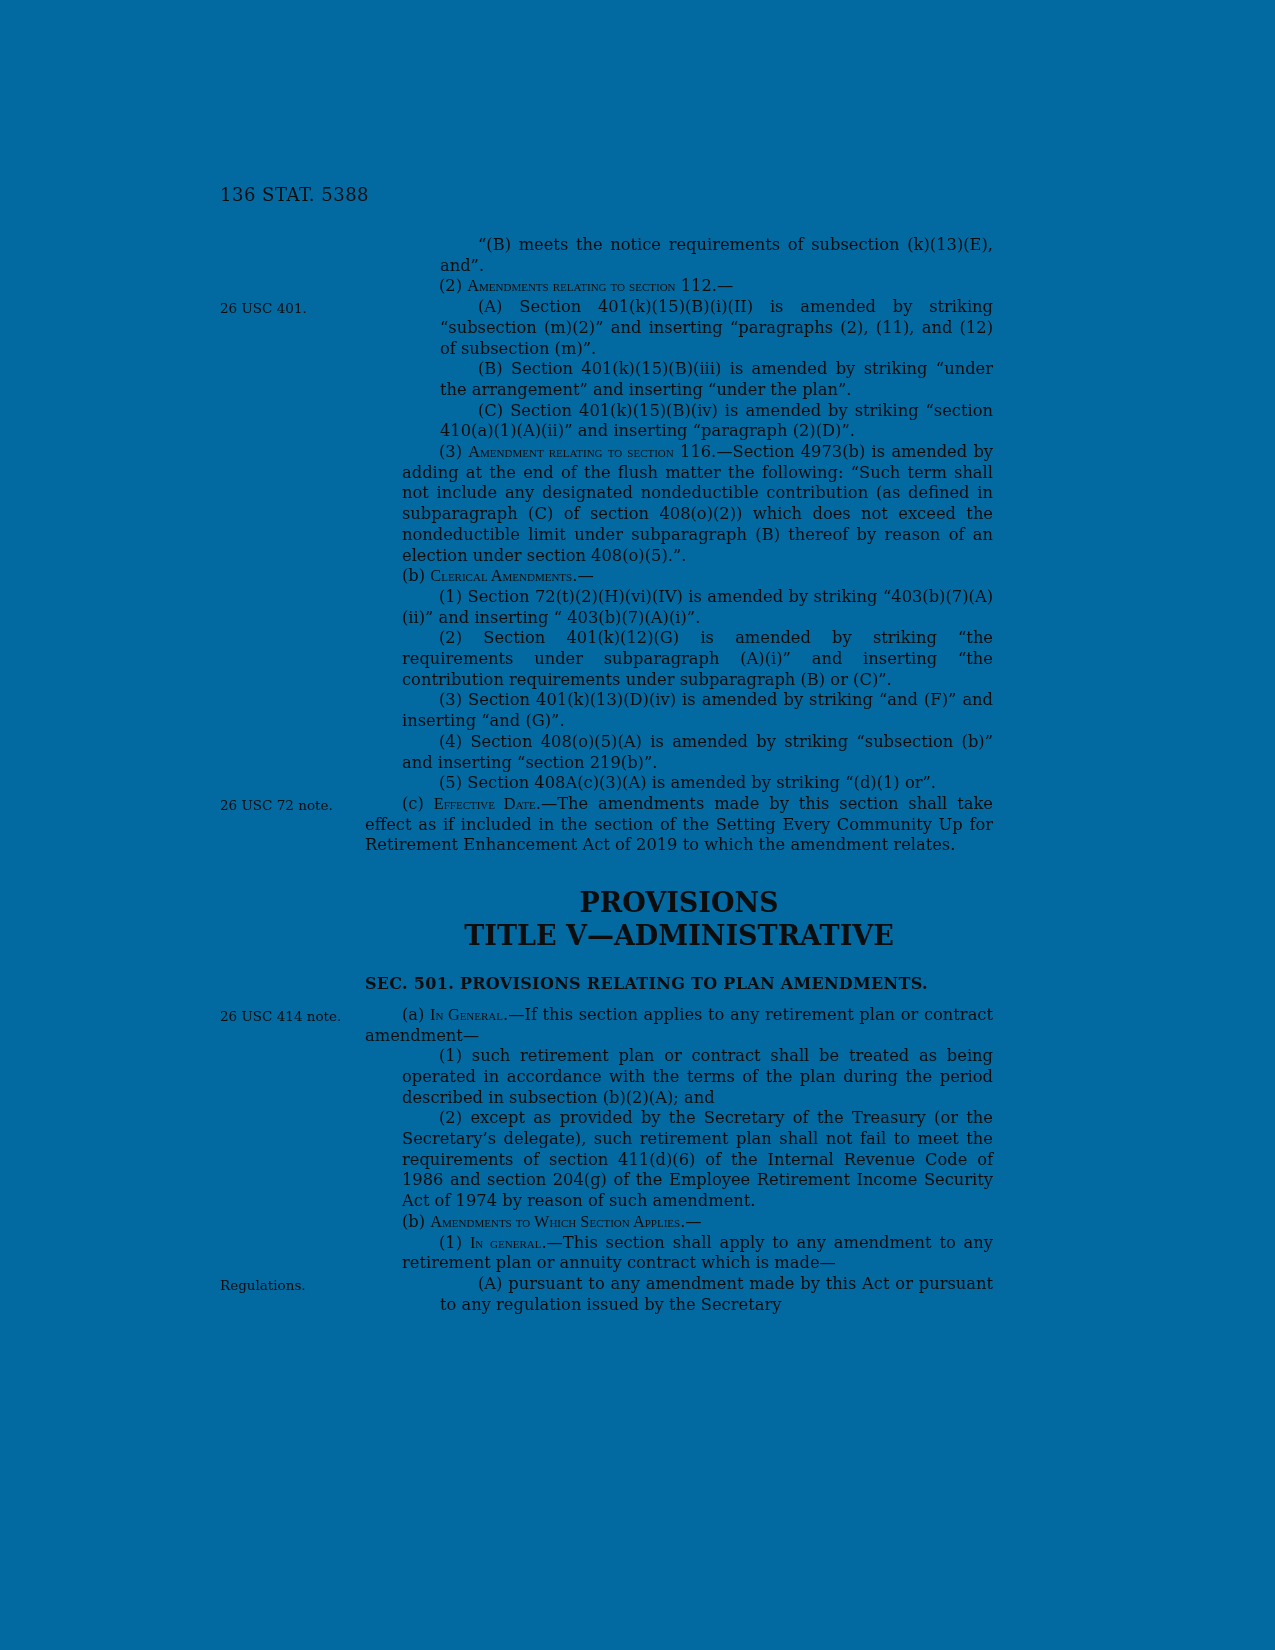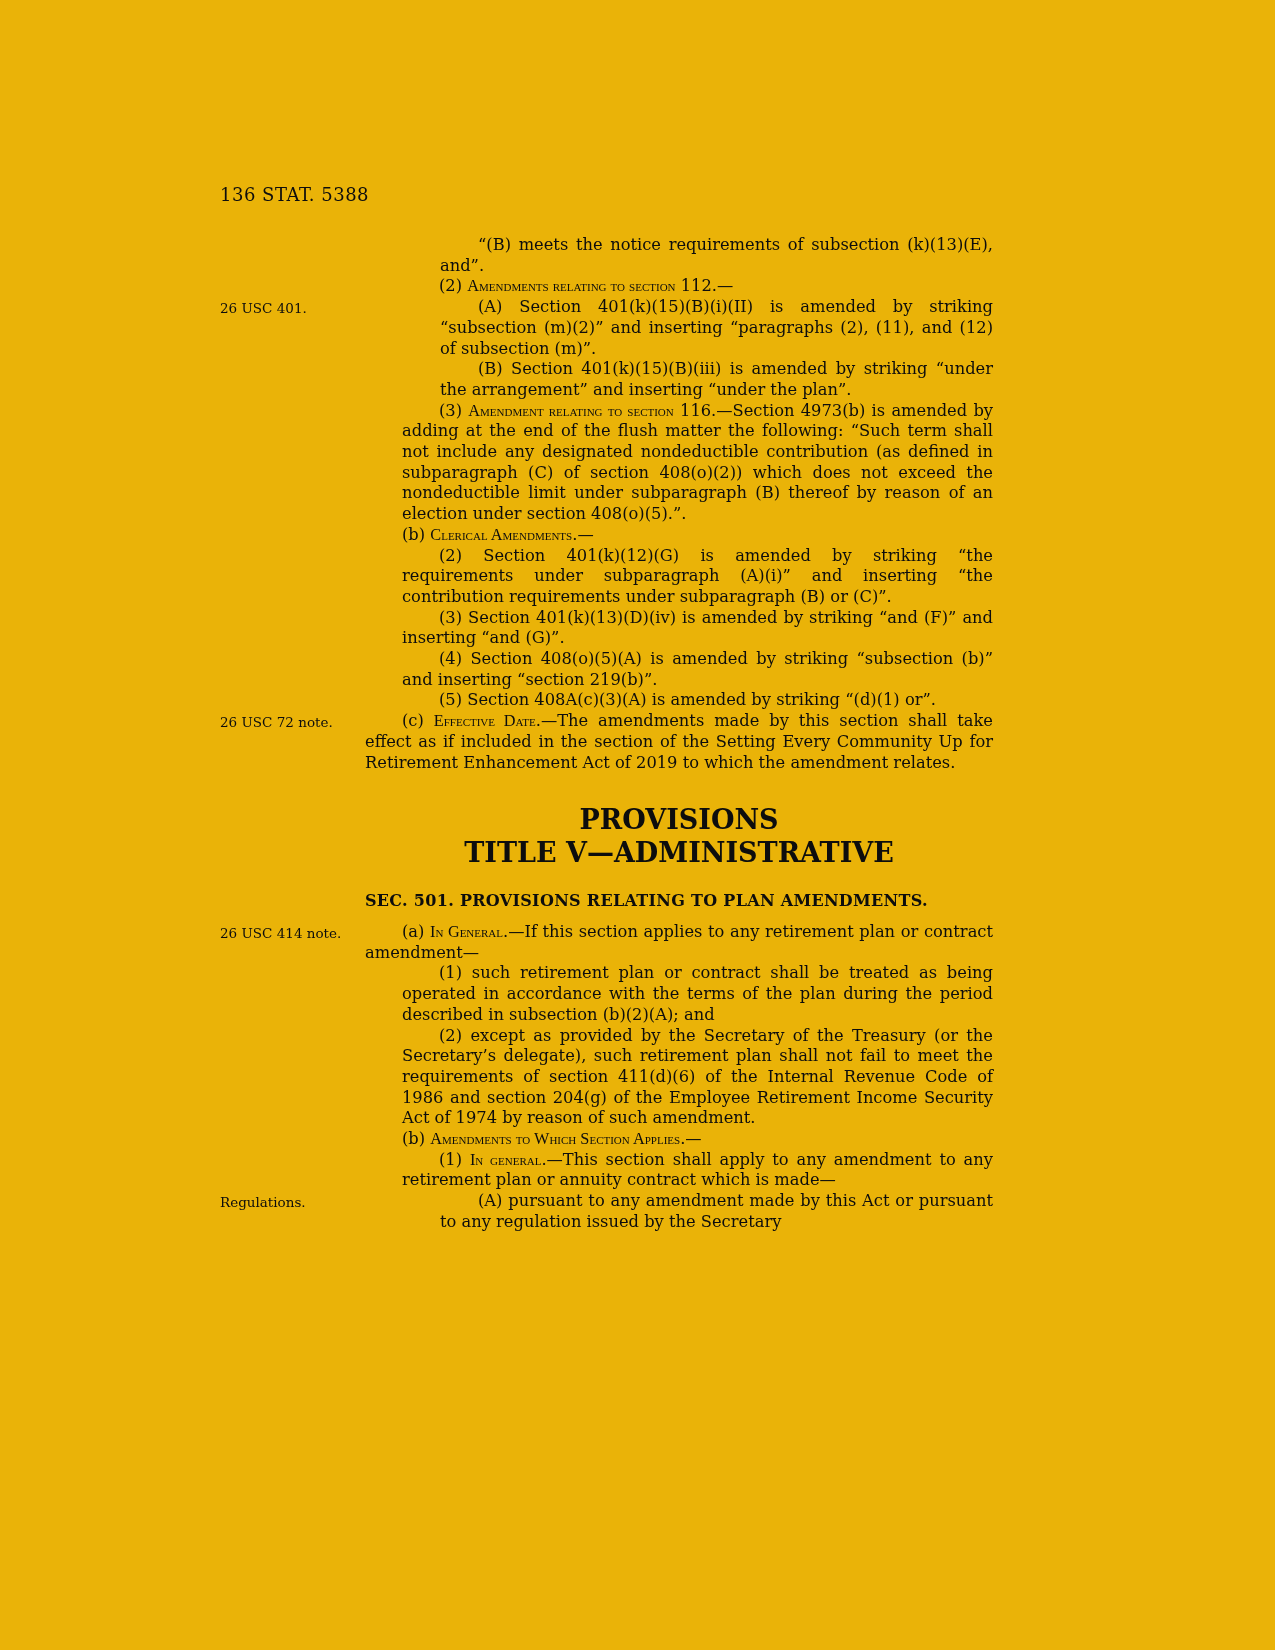--- a/index.html
+++ b/index.html
@@ -1,20 +1,20 @@
 <!DOCTYPE html>
 <html><head>
 <meta charset="utf-8">
 <style>
   html, body { margin: 0; padding: 0; background: #ffffff; }
   .page {
     position: relative;
     width: 1275px;
     height: 1650px;
-    background: #eab308;
+    background: #0369a1;
     color: #0d0d0d;
     font-family: "DejaVu Serif", serif;
     overflow: hidden;
   }
   .page-header {
     position: relative;
     height: 24px;
     margin-top: 184px;
     font-size: 18px;
   }
@@ -83,22 +83,24 @@
 <div class="page">
   <header class="page-header">
     <div class="stat-number">136 STAT. 5388</div>
   </header>
   <main class="body-col">
     <div>
         <p class="para lvl-sp"><span>“(B) meets the notice requirements of subsection (k)(13)(E), and”.</span></p>
         <p class="para lvl-p"><span>(2) </span><span class="sc">Amendments relating to section</span><span> 112.—</span></p>
         <p class="para lvl-sp"><span class="margin-note">26 USC 401.</span><span>(A) Section 401(k)(15)(B)(i)(II) is amended by striking “subsection (m)(2)” and inserting “paragraphs (2), (11), and (12) of subsection (m)”.</span></p>
         <p class="para lvl-sp"><span>(B) Section 401(k)(15)(B)(iii) is amended by striking “under the arrangement” and inserting “under the plan”.</span></p>
+        <p class="para lvl-sp"><span>(C) Section 401(k)(15)(B)(iv) is amended by striking “section 410(a)(1)(A)(ii)” and inserting “paragraph (2)(D)”.</span></p>
         <p class="para lvl-p"><span>(3) </span><span class="sc">Amendment relating to section</span><span> 116.—Section 4973(b) is amended by adding at the end of the flush matter the following: “Such term shall not include any designated nondeductible contribution (as defined in subparagraph (C) of section 408(o)(2)) which does not exceed the nondeductible limit under subparagraph (B) thereof by reason of an election under section 408(o)(5).”.</span></p>
         <p class="para lvl-a"><span>(b) </span><span class="sc">Clerical Amendments</span><span>.—</span></p>
+        <p class="para lvl-p"><span>(1) Section 72(t)(2)(H)(vi)(IV) is amended by striking “403(b)(7)(A)(ii)” and inserting “ 403(b)(7)(A)(i)”.</span></p>
         <p class="para lvl-p"><span>(2) Section 401(k)(12)(G) is amended by striking “the requirements under subparagraph (A)(i)” and inserting “the contribution requirements under subparagraph (B) or (C)”.</span></p>
         <p class="para lvl-p"><span>(3) Section 401(k)(13)(D)(iv) is amended by striking “and (F)” and inserting “and (G)”.</span></p>
         <p class="para lvl-p"><span>(4) Section 408(o)(5)(A) is amended by striking “subsection (b)” and inserting “section 219(b)”.</span></p>
         <p class="para lvl-p"><span>(5) Section 408A(c)(3)(A) is amended by striking “(d)(1) or”.</span></p>
         <p class="para lvl-a"><span class="margin-note">26 USC 72 note.</span><span>(c) </span><span class="sc">Effective Date</span><span>.—The amendments made by this section shall take effect as if included in the section of the Setting Every Community Up for Retirement Enhancement Act of 2019 to which the amendment relates.</span></p>
         <div class="doc-title">
           <div>PROVISIONS</div>
           <div>TITLE V—ADMINISTRATIVE</div>
         </div>
         <div class="sec-heading">SEC. 501. PROVISIONS RELATING TO PLAN AMENDMENTS.</div>

